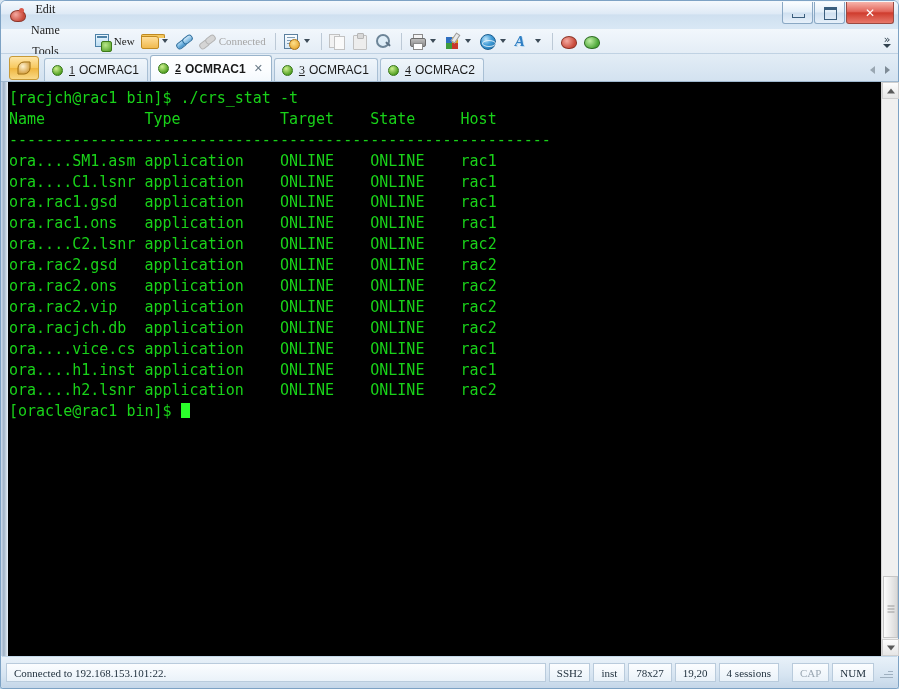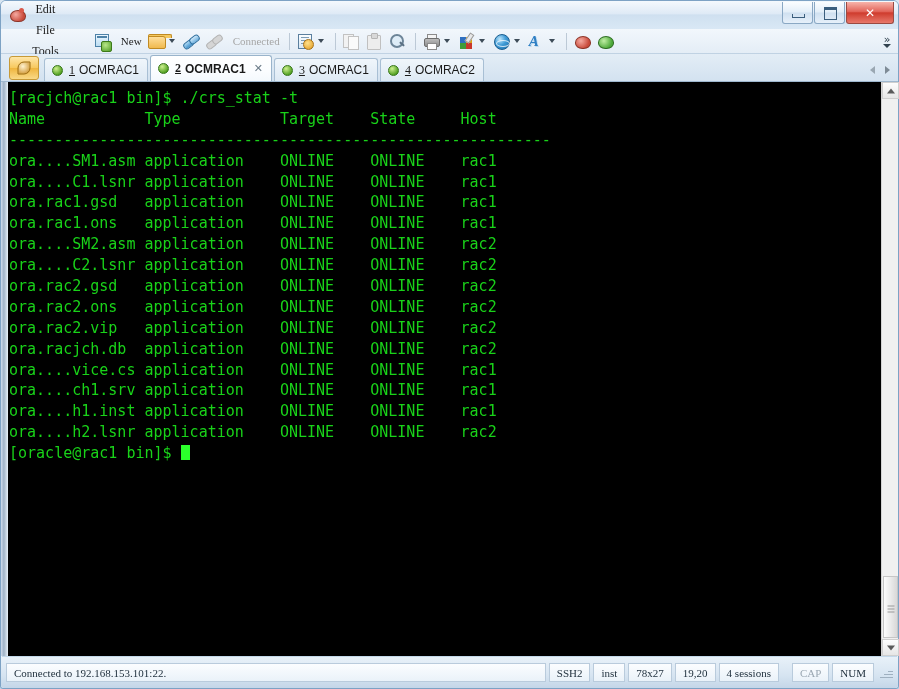--- a/index.html
+++ b/index.html
@@ -139,21 +139,21 @@
     display: flex;
     align-items: center;
     height: 22px;
     padding: 0 2px;
     margin-right: 2px;
   }
   .tb-label {
     font-family: "Liberation Serif", serif;
     font-size: 11px;
     color: #1b1b1b;
-    margin-left: 10px;
+    margin-left: 3px;
     white-space: nowrap;
   }
   .tb-label.dim { color: #a6a6a6; }
   .tb-sep {
     width: 1px; height: 17px;
     background: #bcc9d6;
     margin: 0 5px;
     flex: 0 0 auto;
   }
   .caret {
@@ -550,21 +550,21 @@
       <div class="wbtn close">
         <span class="gl">✕</span>
       </div>
     </div>
   </div>
 
   <div class="menubar">
     <div class="menu-items">
       <div class="menu-item">File</div>
       <div class="menu-item">Edit</div>
-      <div class="menu-item">File</div>
+      <div class="menu-item">Name</div>
       <div class="menu-item">Tools</div>
       <div class="menu-item">Window</div>
       <div class="menu-item">Help</div>
     </div>
 
     <div class="toolbar">
       <div class="tb-item">
         <span class="ic ic-new">
             <i class="sq"></i>
             <i class="plus"></i>
@@ -706,28 +706,26 @@
   <div class="term-wrap">
     <div class="term-leftedge"></div>
     <div class="term">
       <div class="trow">[racjch@rac1 bin]$ ./crs_stat -t</div>
       <div class="trow">Name           Type           Target    State     Host</div>
       <div class="trow">------------------------------------------------------------</div>
       <div class="trow">ora....SM1.asm application    ONLINE    ONLINE    rac1</div>
       <div class="trow">ora....C1.lsnr application    ONLINE    ONLINE    rac1</div>
       <div class="trow">ora.rac1.gsd   application    ONLINE    ONLINE    rac1</div>
       <div class="trow">ora.rac1.ons   application    ONLINE    ONLINE    rac1</div>
-      <div class="trow">ora....SM2.asm application    ONLINE    ONLINE    rac2</div>
       <div class="trow">ora....C2.lsnr application    ONLINE    ONLINE    rac2</div>
       <div class="trow">ora.rac2.gsd   application    ONLINE    ONLINE    rac2</div>
       <div class="trow">ora.rac2.ons   application    ONLINE    ONLINE    rac2</div>
       <div class="trow">ora.rac2.vip   application    ONLINE    ONLINE    rac2</div>
       <div class="trow">ora.racjch.db  application    ONLINE    ONLINE    rac2</div>
       <div class="trow">ora....vice.cs application    ONLINE    ONLINE    rac1</div>
-      <div class="trow">ora....ch1.srv application    ONLINE    ONLINE    rac1</div>
       <div class="trow">ora....h1.inst application    ONLINE    ONLINE    rac1</div>
       <div class="trow">ora....h2.lsnr application    ONLINE    ONLINE    rac2</div>
       <div class="trow"><span>[oracle@rac1 bin]$ </span><span class="cursor"></span></div>
     </div>
   </div>
 
   <div class="vscroll">
     <div class="sb-btn up">
       <span class="tri"></span>
     </div>

